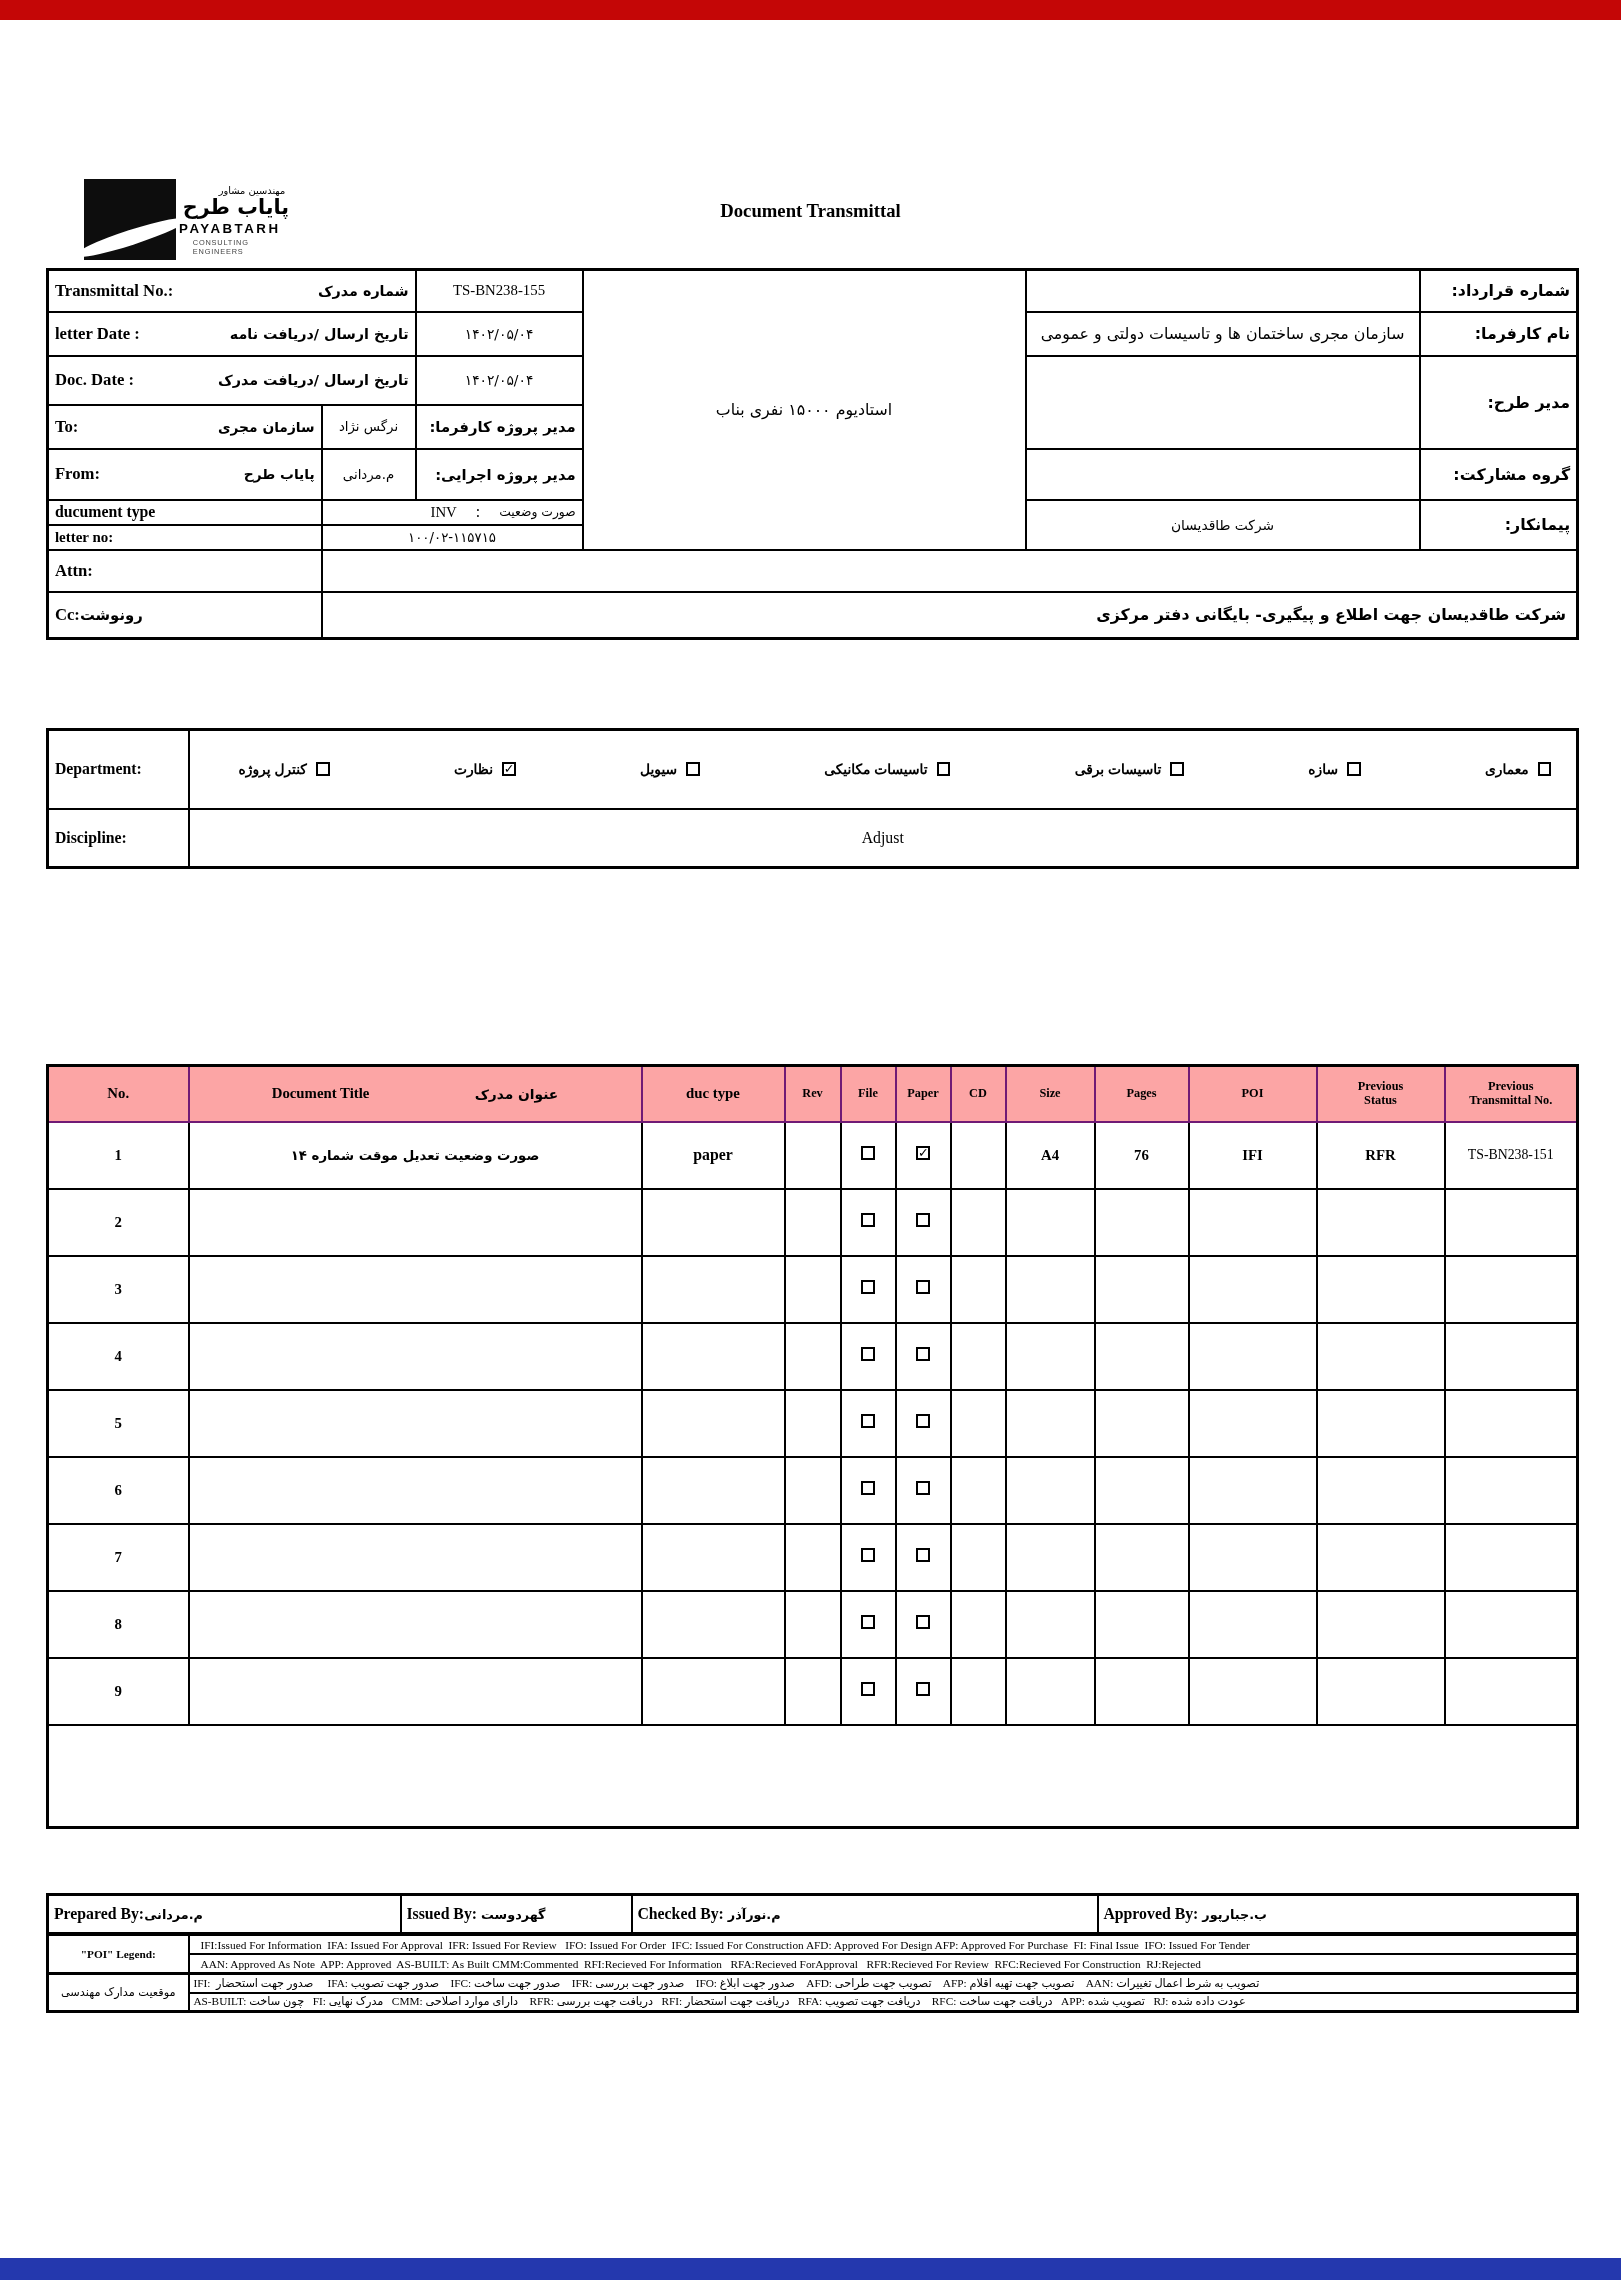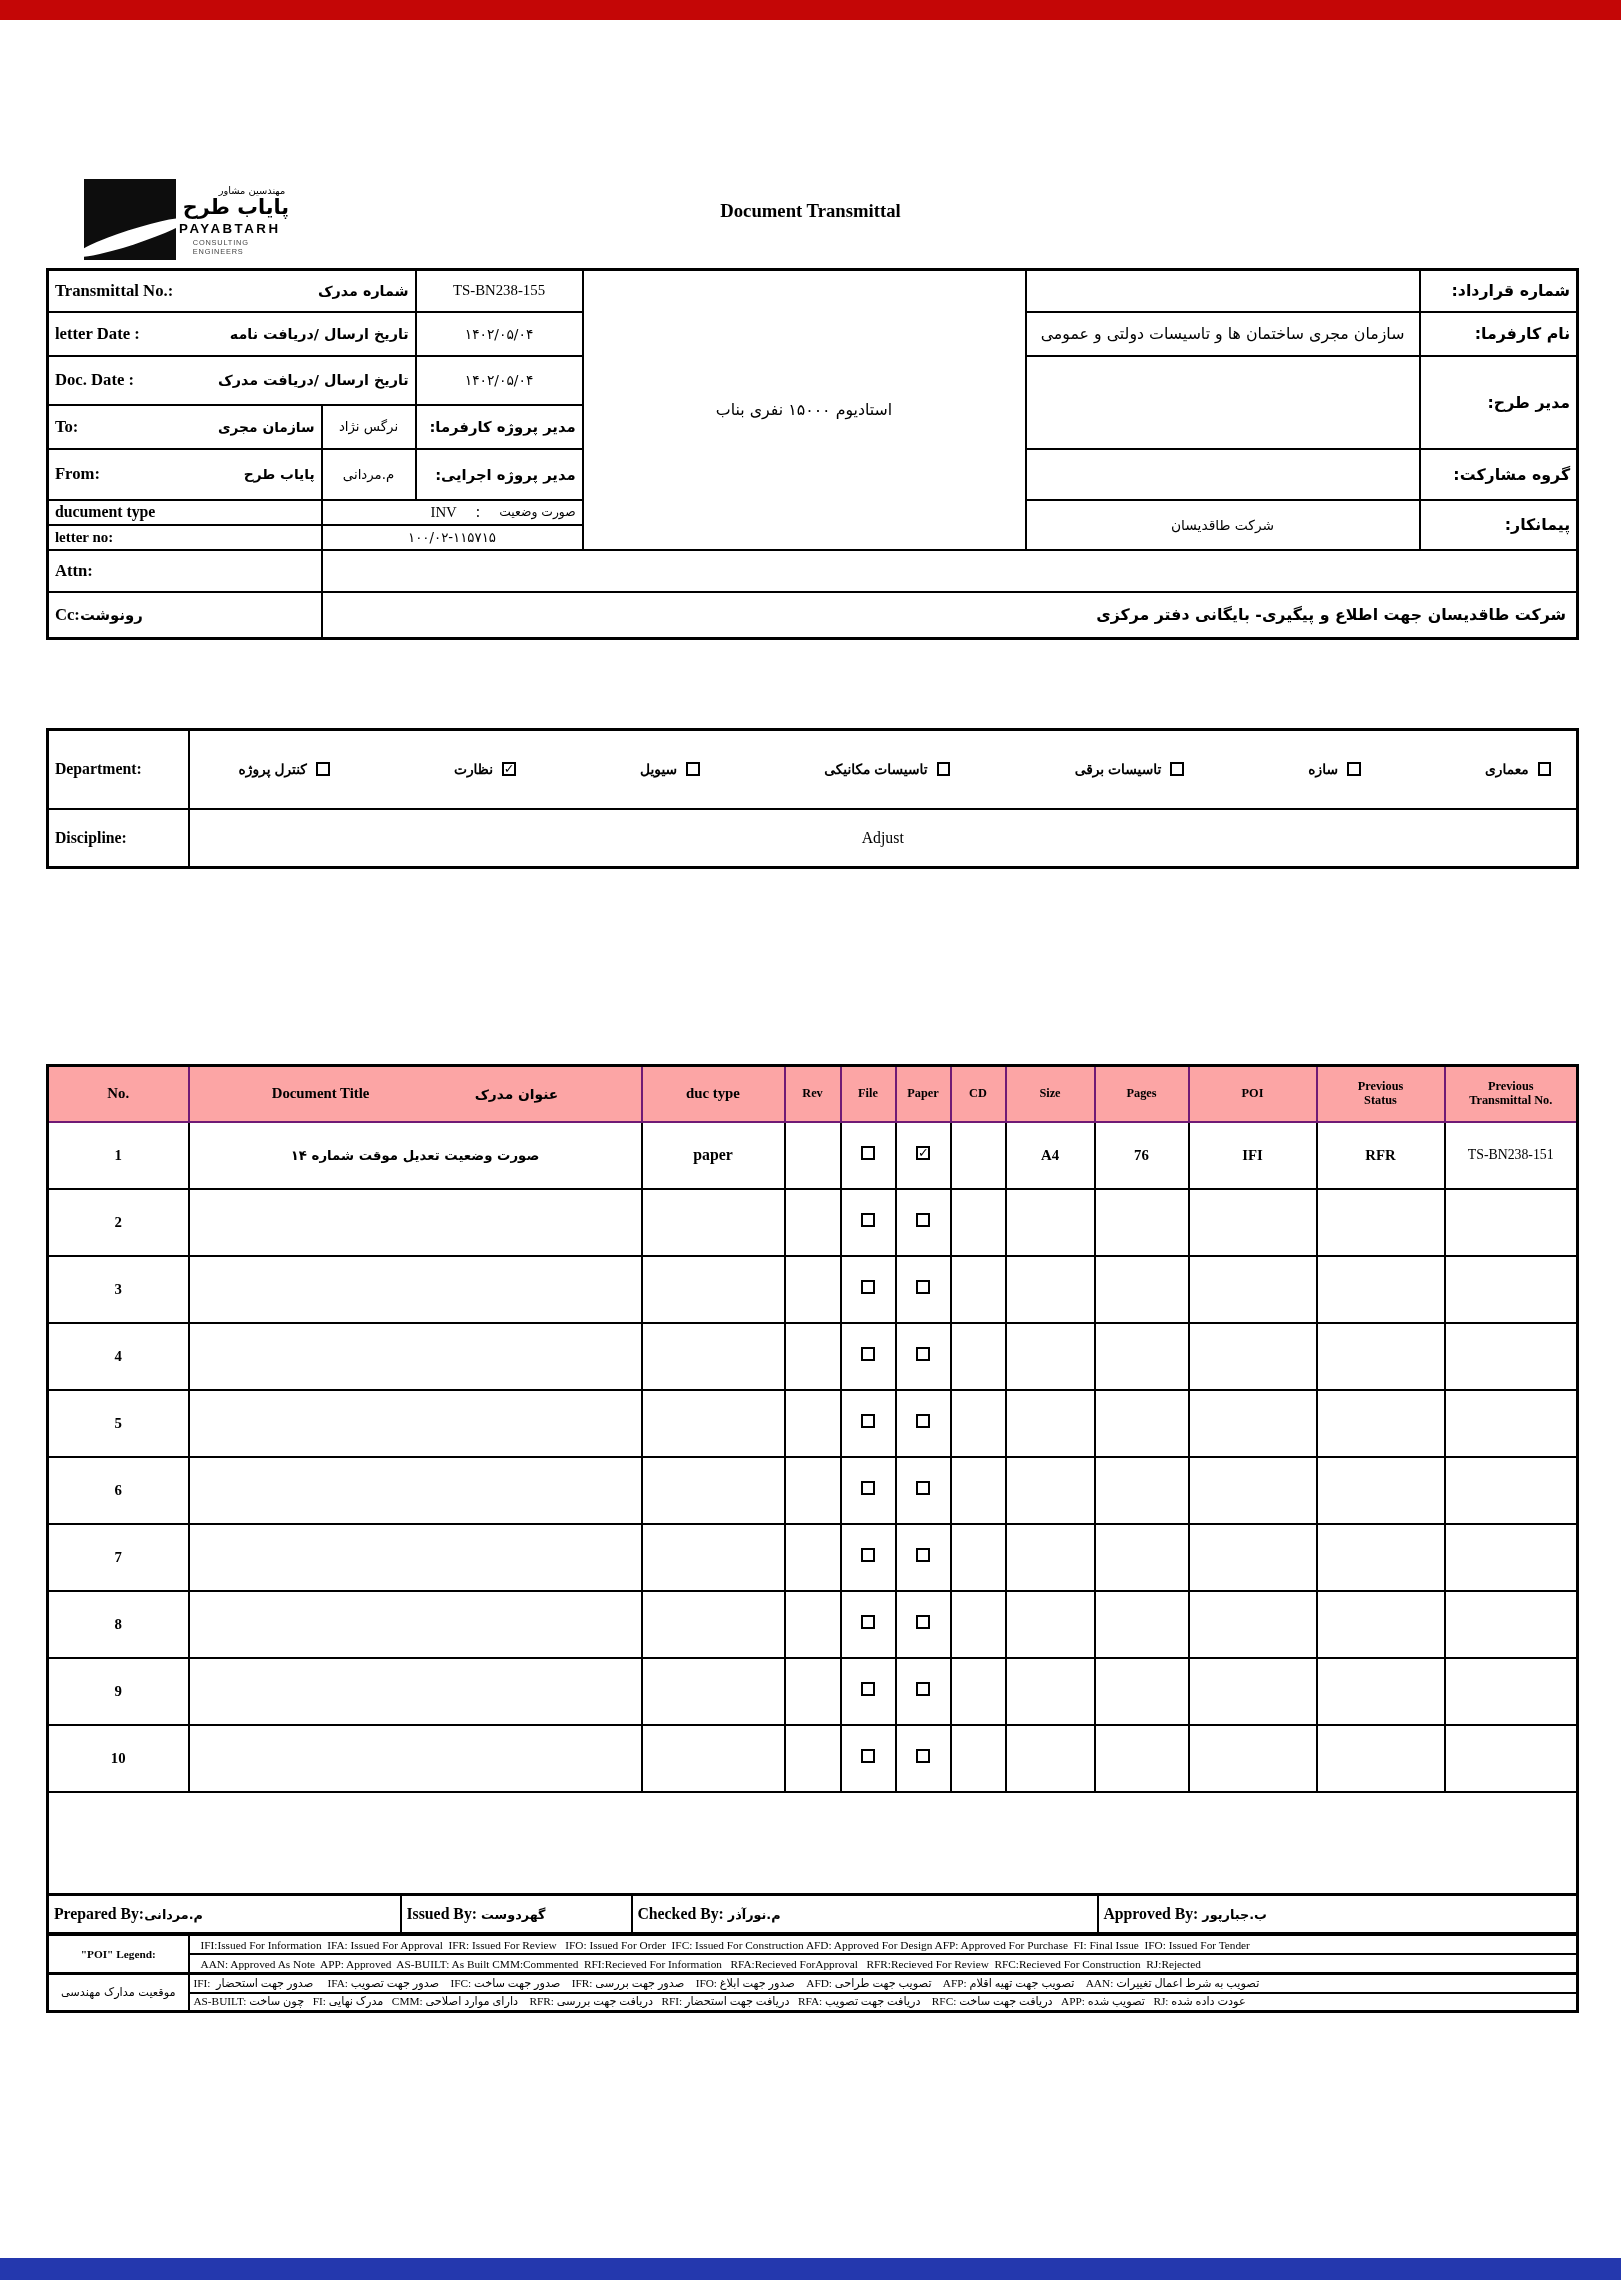--- a/index.html
+++ b/index.html
@@ -414,34 +414,20 @@
       <td><span class="cb"></span></td>
       <td><span class="cb"></span></td>
       <td></td>
       <td></td>
       <td></td>
       <td></td>
       <td></td>
       <td></td>
     </tr>
 
-    <tr style="height:67px">
-      <td class="val-b">10</td>
-      <td class="doc-title-cell"></td>
-      <td></td>
-      <td></td>
-      <td><span class="cb"></span></td>
-      <td><span class="cb"></span></td>
-      <td></td>
-      <td></td>
-      <td></td>
-      <td></td>
-      <td></td>
-      <td></td>
-    </tr>
 
     <tr style="height:103px">
       <td colspan="12"></td>
     </tr>
   </tbody>
     </table>
 
   <table id="footer-table" class="tbl">
     <colgroup>
         <col style="width:353px">

